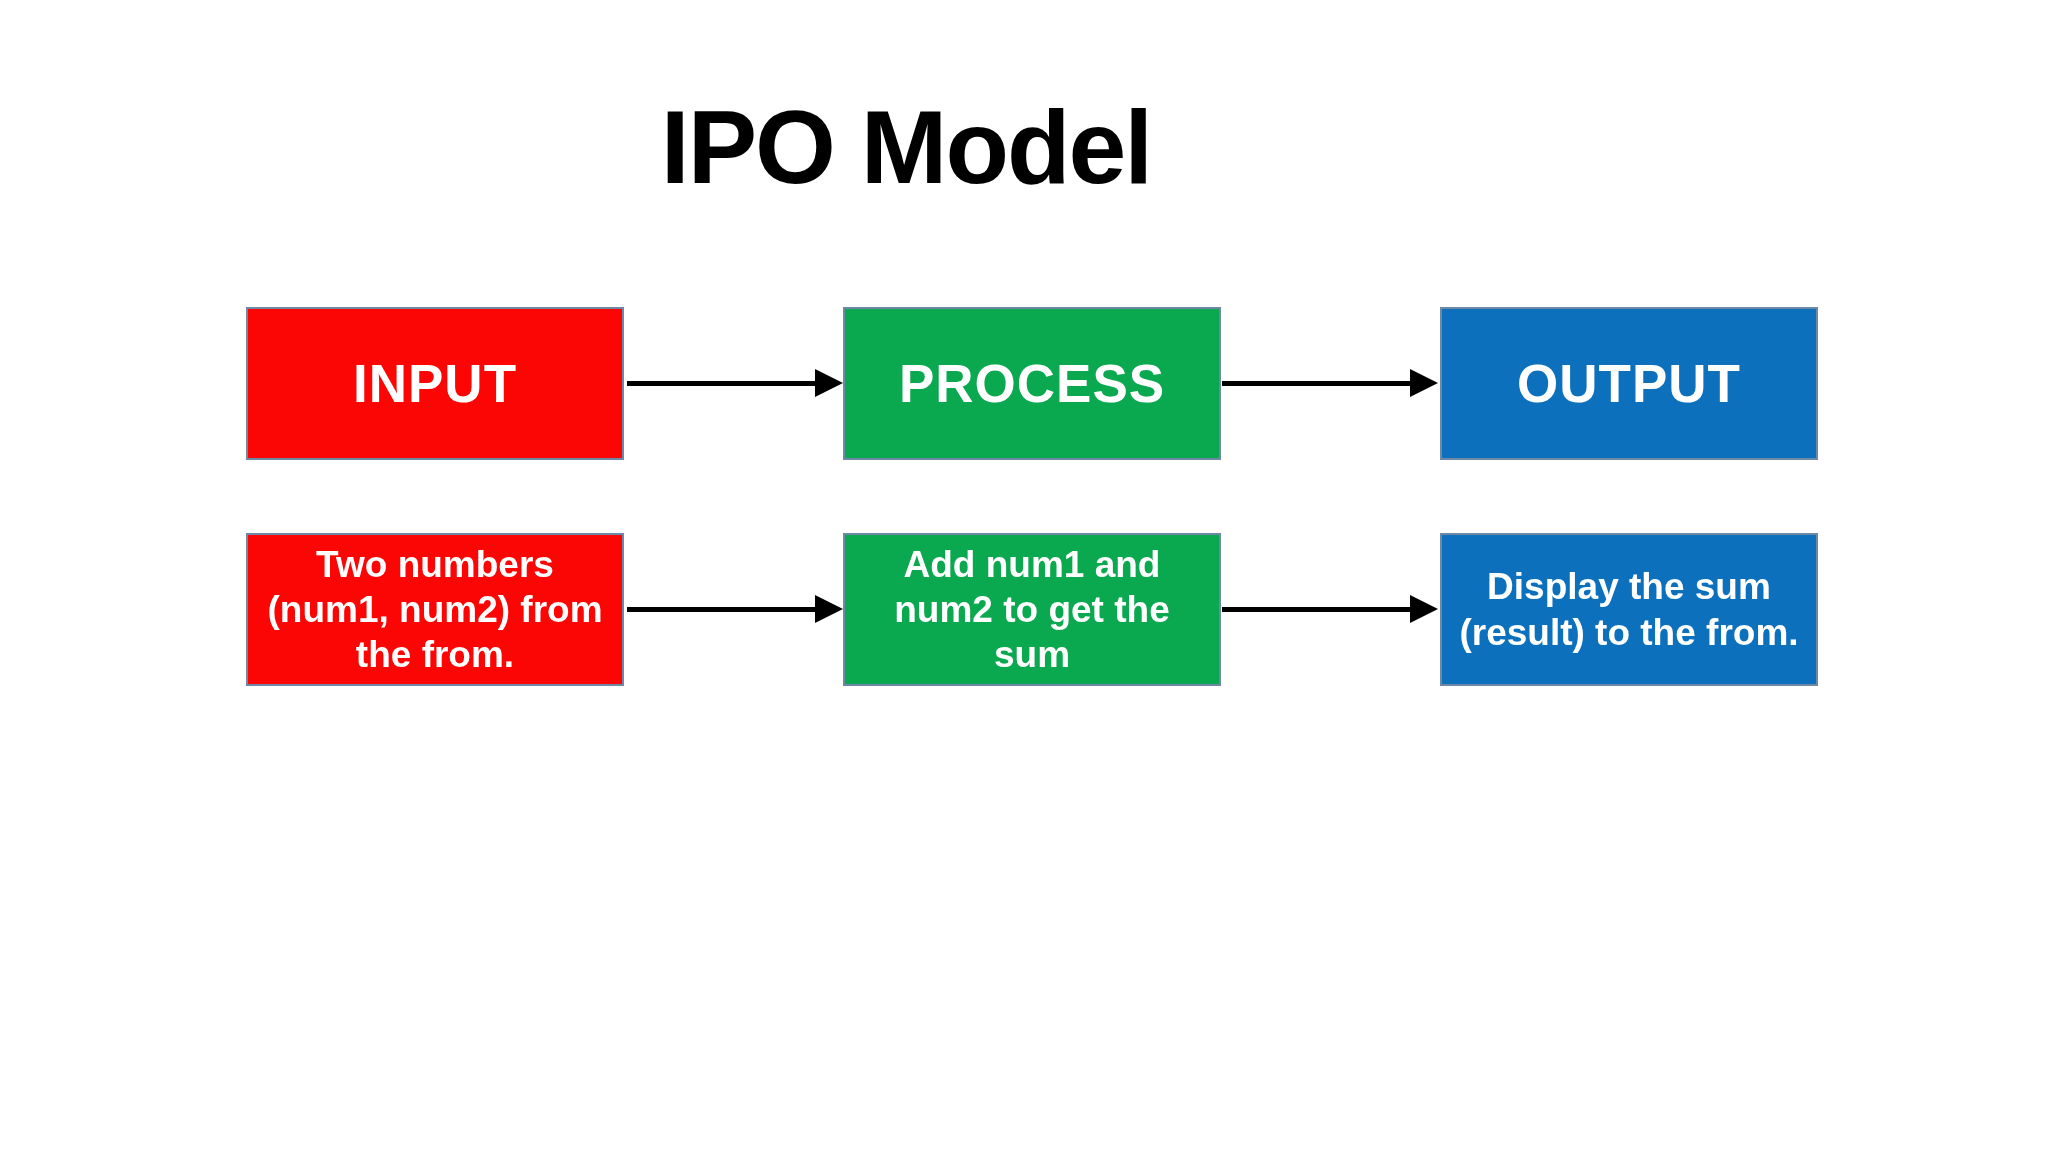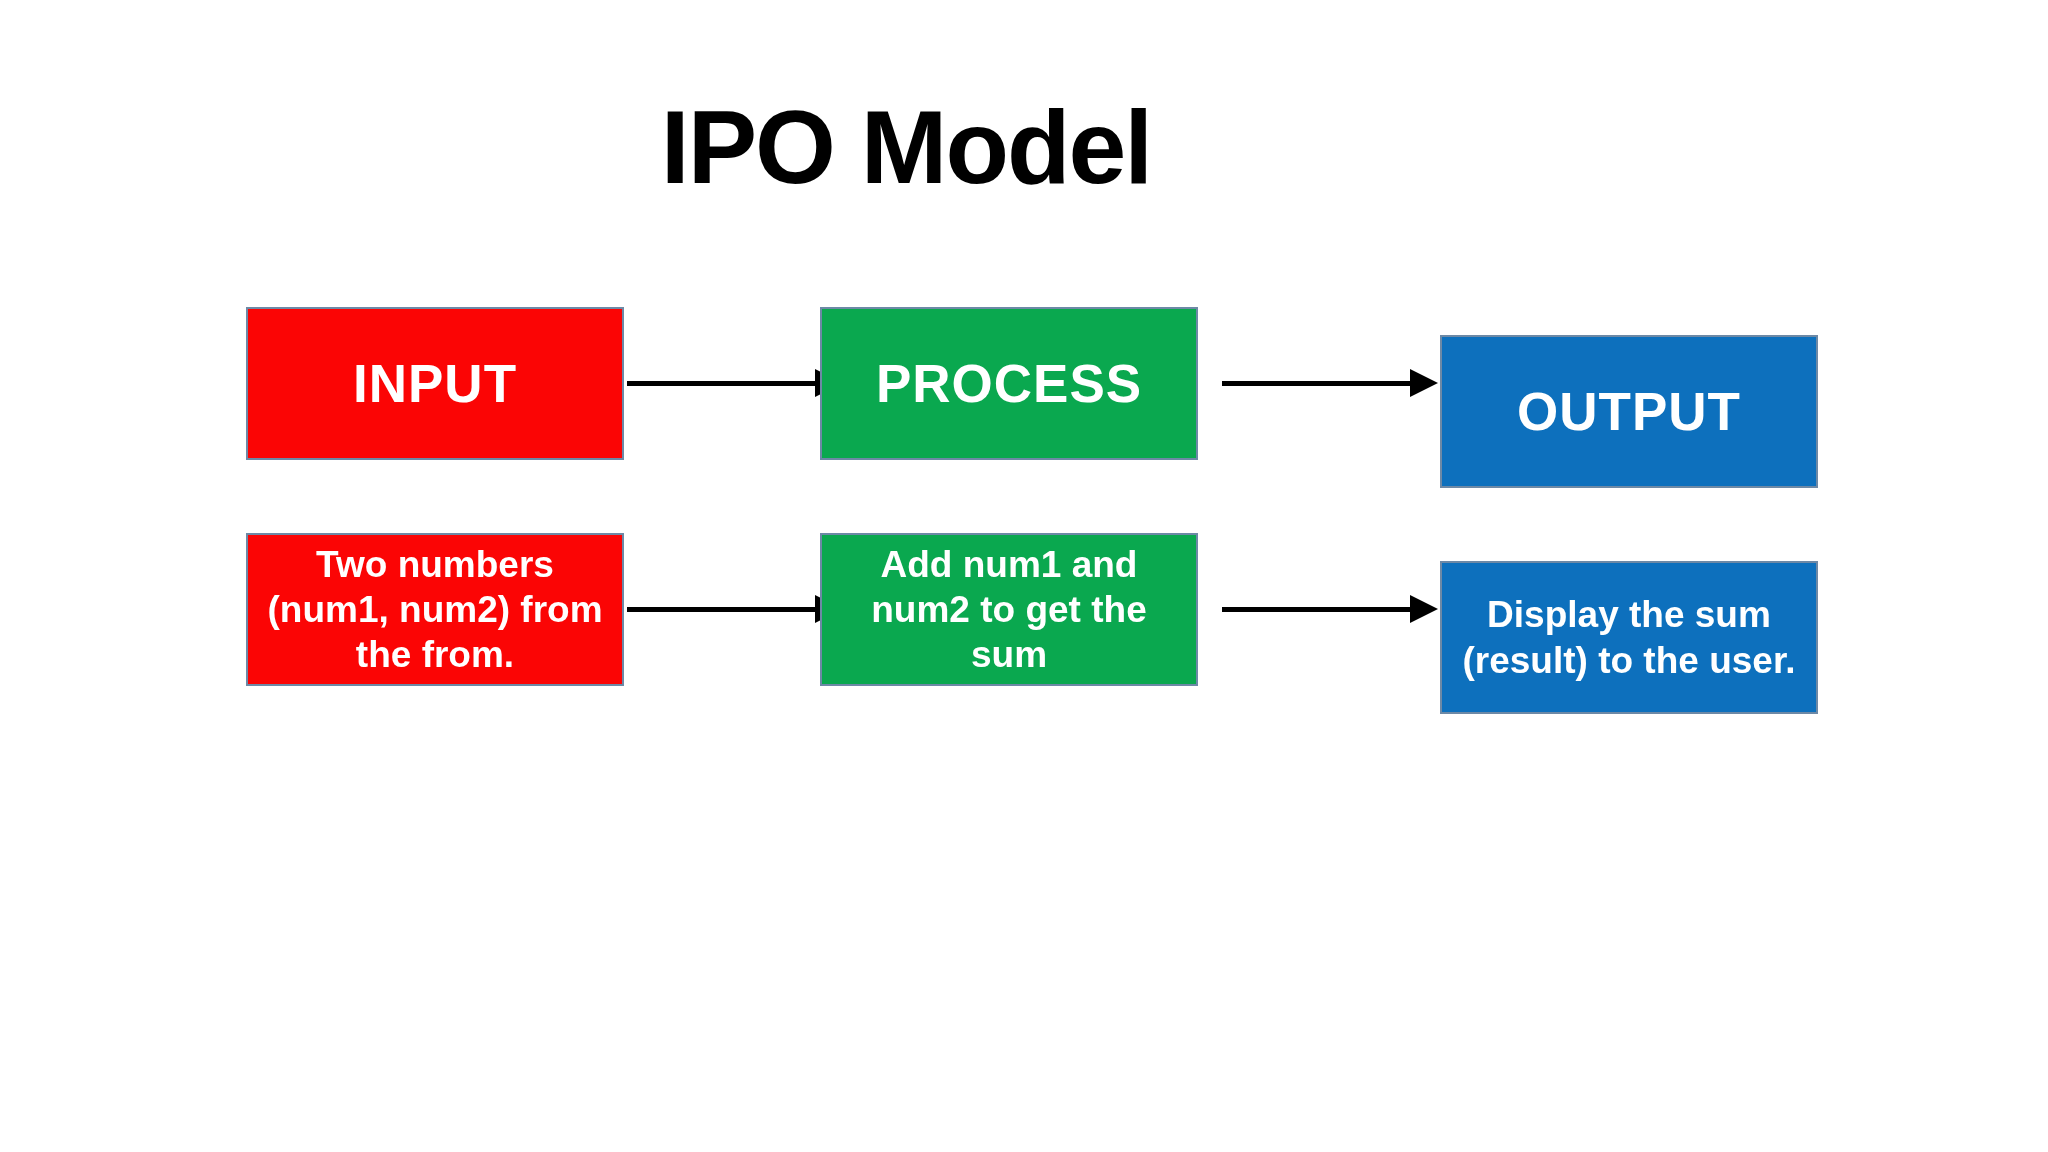--- a/index.html
+++ b/index.html
@@ -38,35 +38,35 @@
     box-sizing: border-box;
     border: 2px solid var(--c-box_border, #6d89a6);
     display: flex;
     align-items: center;
     justify-content: center;
     text-align: center;
     color: var(--c-label_text, #ffffff);
   }
   .box.stage-input   { background: var(--c-input,   #fb0505); }
   .box.stage-process { background: var(--c-process, #0aa84f); }
-  .box.stage-output  { background: var(--c-output,  #0d70bd); margin-top: 28px; }
+  .box.stage-output  { background: var(--c-output,  #0d70bd); }
   .box .stage-label {
     font-size: 53px;
     font-weight: bold;
     letter-spacing: 1px;
   }
   .box .stage-desc {
     font-size: 37px;
     font-weight: bold;
     line-height: 1.22;
     padding: 0 14px;
   }
   
   .col-1 { left: 246px; }
-  .col-2 { left: 820px; }
+  .col-2 { left: 843px; }
   .col-3 { left: 1440px; }
   .row-1 { top: 307px; }
   .row-2 { top: 533px; }
 
   .arrow {
     position: absolute;
     width: 216px;
     height: 30px;
   }
   .arrow .shaft {
@@ -133,16 +133,16 @@
   <div class="box stage-process col-2 row-2">
     <span class="stage-desc">Add num1 and num2 to get the sum</span>
   </div>
 
   <div class="arrow a-row-2 a-gap-2">
     <div class="shaft"></div>
     <div class="head"></div>
   </div>
 
   <div class="box stage-output col-3 row-2">
-    <span class="stage-desc">Display the sum (result) to the user.</span>
+    <span class="stage-desc">Display the sum (result) to the from.</span>
   </div>
 
 </div>
 
 </body></html>

